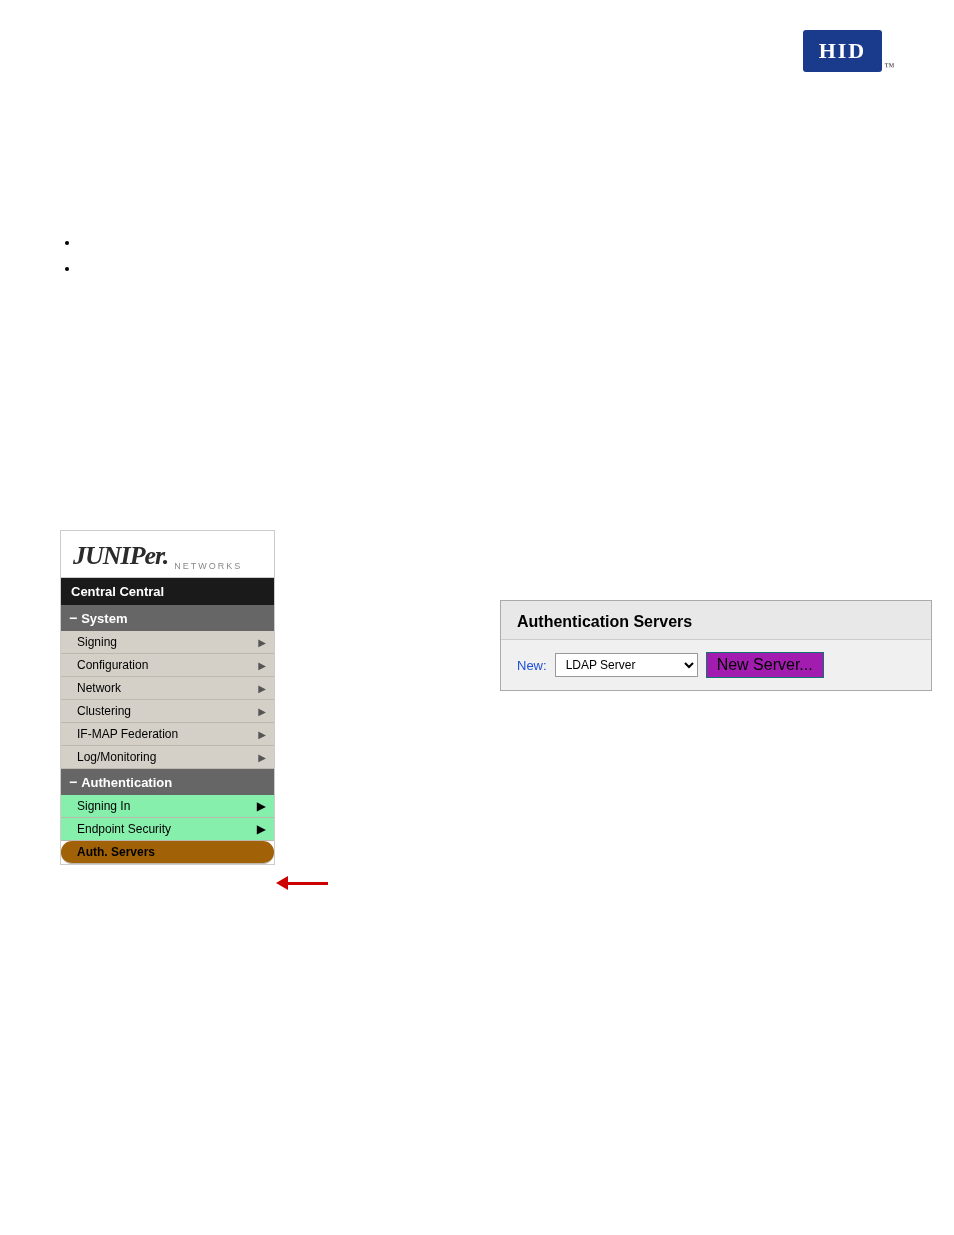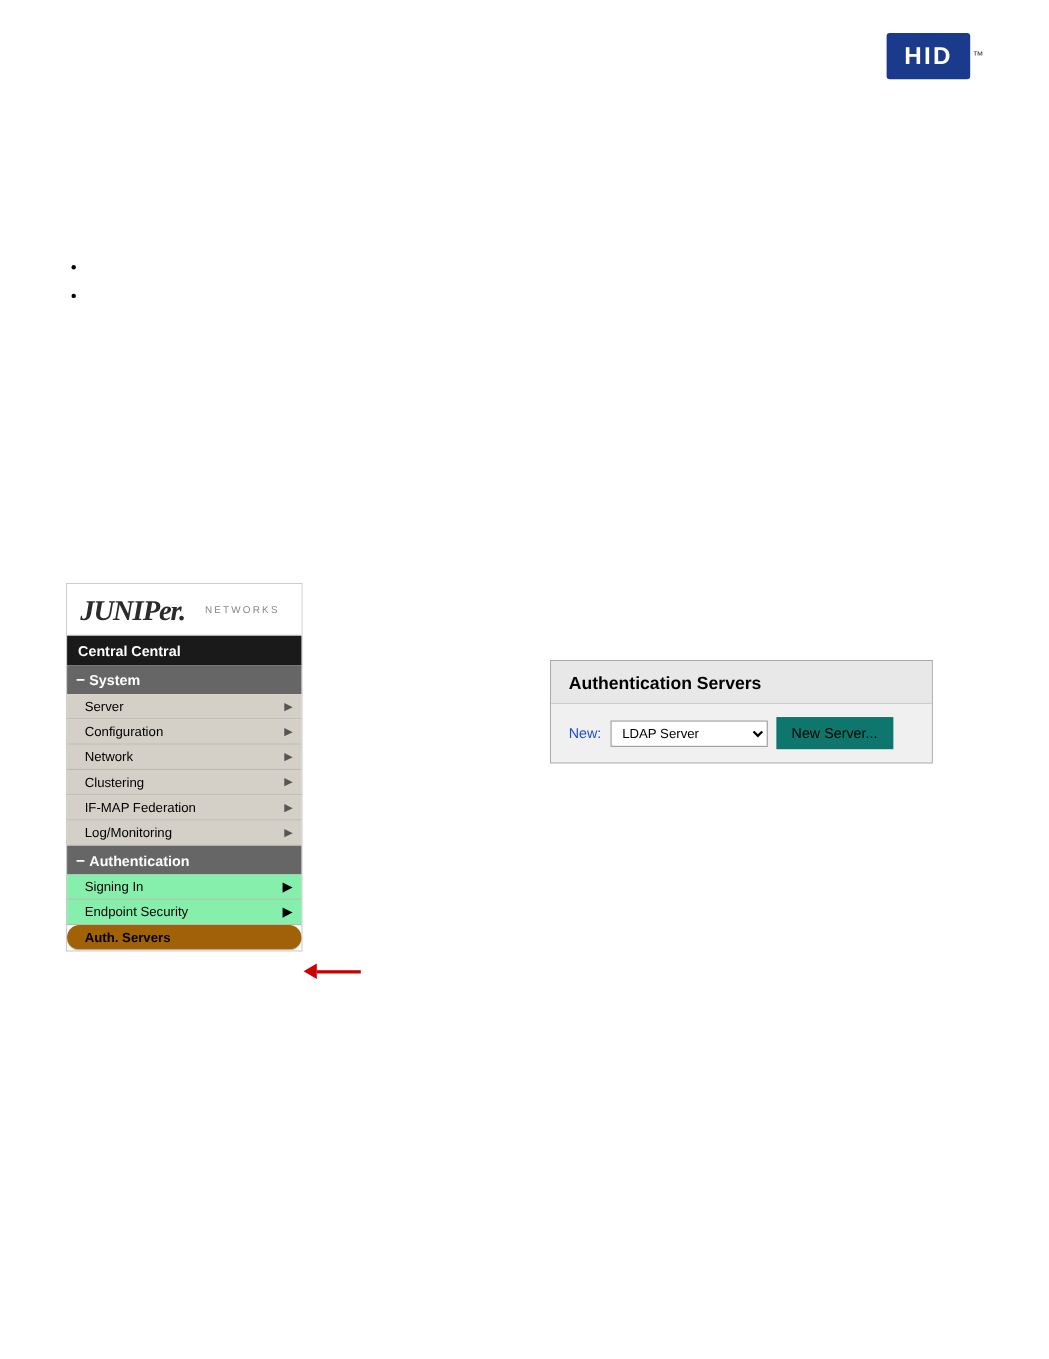--- a/index.html
+++ b/index.html
@@ -13,22 +13,23 @@
       color: #000;
       position: relative;
     }
 
     
     .hid-logo {
       position: absolute;
       top: 30px;
       right: 60px;
       display: flex;
-      align-items: center;
+      align-items: flex-end;
       justify-content: center;
+      font-family: Liberation Serif, serif;
     }
 
     .hid-logo-box {
       background: #1a3a8c;
       color: #ffffff;
       font-size: 22px;
       font-weight: 900;
       letter-spacing: 2px;
       padding: 8px 16px;
       border-radius: 3px;
@@ -75,41 +76,41 @@
     }
 
     .juniper-logo {
       font-size: 22px;
       font-weight: 700;
       color: #333;
       letter-spacing: -1px;
       font-style: italic;
       display: flex;
       align-items: flex-end;
-      gap: 16px;
+      gap: 4px;
     }
 
     .juniper-logo .juniper-text {
       color: #2b2b2b;
       font-size: 26px;
       font-style: italic;
       font-weight: 700;
       font-family: Georgia, serif;
       letter-spacing: -1px;
     }
 
     .juniper-logo .networks-text {
       font-size: 9px;
       font-style: normal;
       font-weight: 400;
       color: #888;
       letter-spacing: 2px;
       margin-left: 2px;
       align-self: flex-end;
-      margin-bottom: 12px;
+      margin-bottom: 0;
     }
 
     .sidebar-header {
       background: #1a1a1a;
       color: #ffffff;
       font-weight: bold;
       font-size: 13px;
       padding: 6px 10px;
     }
 
@@ -162,21 +163,21 @@
       background: #a16207;
       font-weight: bold;
       border-radius: 11px;
     }
 
     
     .auth-servers-panel {
       position: absolute;
       top: 600px;
       left: 500px;
-      width: 348px;
+      width: 432px;
       background: #e8e8e8;
       border: 1px solid #aaa;
       padding: 0;
     }
 
     .auth-servers-title {
       font-size: 16px;
       font-weight: bold;
       color: #000;
       padding: 12px 16px 8px 16px;
@@ -200,24 +201,24 @@
     .auth-servers-select {
       border: 1px solid #999;
       background: #fff;
       padding: 3px 6px;
       font-size: 12px;
       min-width: 130px;
       appearance: auto;
     }
 
     .auth-servers-btn {
-      background: #0f766e;
-      border: 4px solid #0f766e;
+      background: #a21caf;
+      border: 1px solid #0f766e;
       padding: 3px 10px;
-      font-size: 13px;
+      font-size: 16px;
       cursor: pointer;
       color: #000;
     }
 
     
     .red-pointer {
       position: absolute;
       display: flex;
       align-items: center;
     }
@@ -263,21 +264,21 @@
   </div>
 
   <div class="sidebar-header">Central Central</div>
 
   <div class="sidebar-section-header">
     <span class="minus-icon">−</span>
     <span>System</span>
   </div>
 
   <div class="sidebar-item">
-    <span>Server</span>
+    <span>Signing</span>
     <span class="arrow">▶</span>
   </div>
   <div class="sidebar-item">
     <span>Configuration</span>
     <span class="arrow">▶</span>
   </div>
   <div class="sidebar-item">
     <span>Network</span>
     <span class="arrow">▶</span>
   </div>

